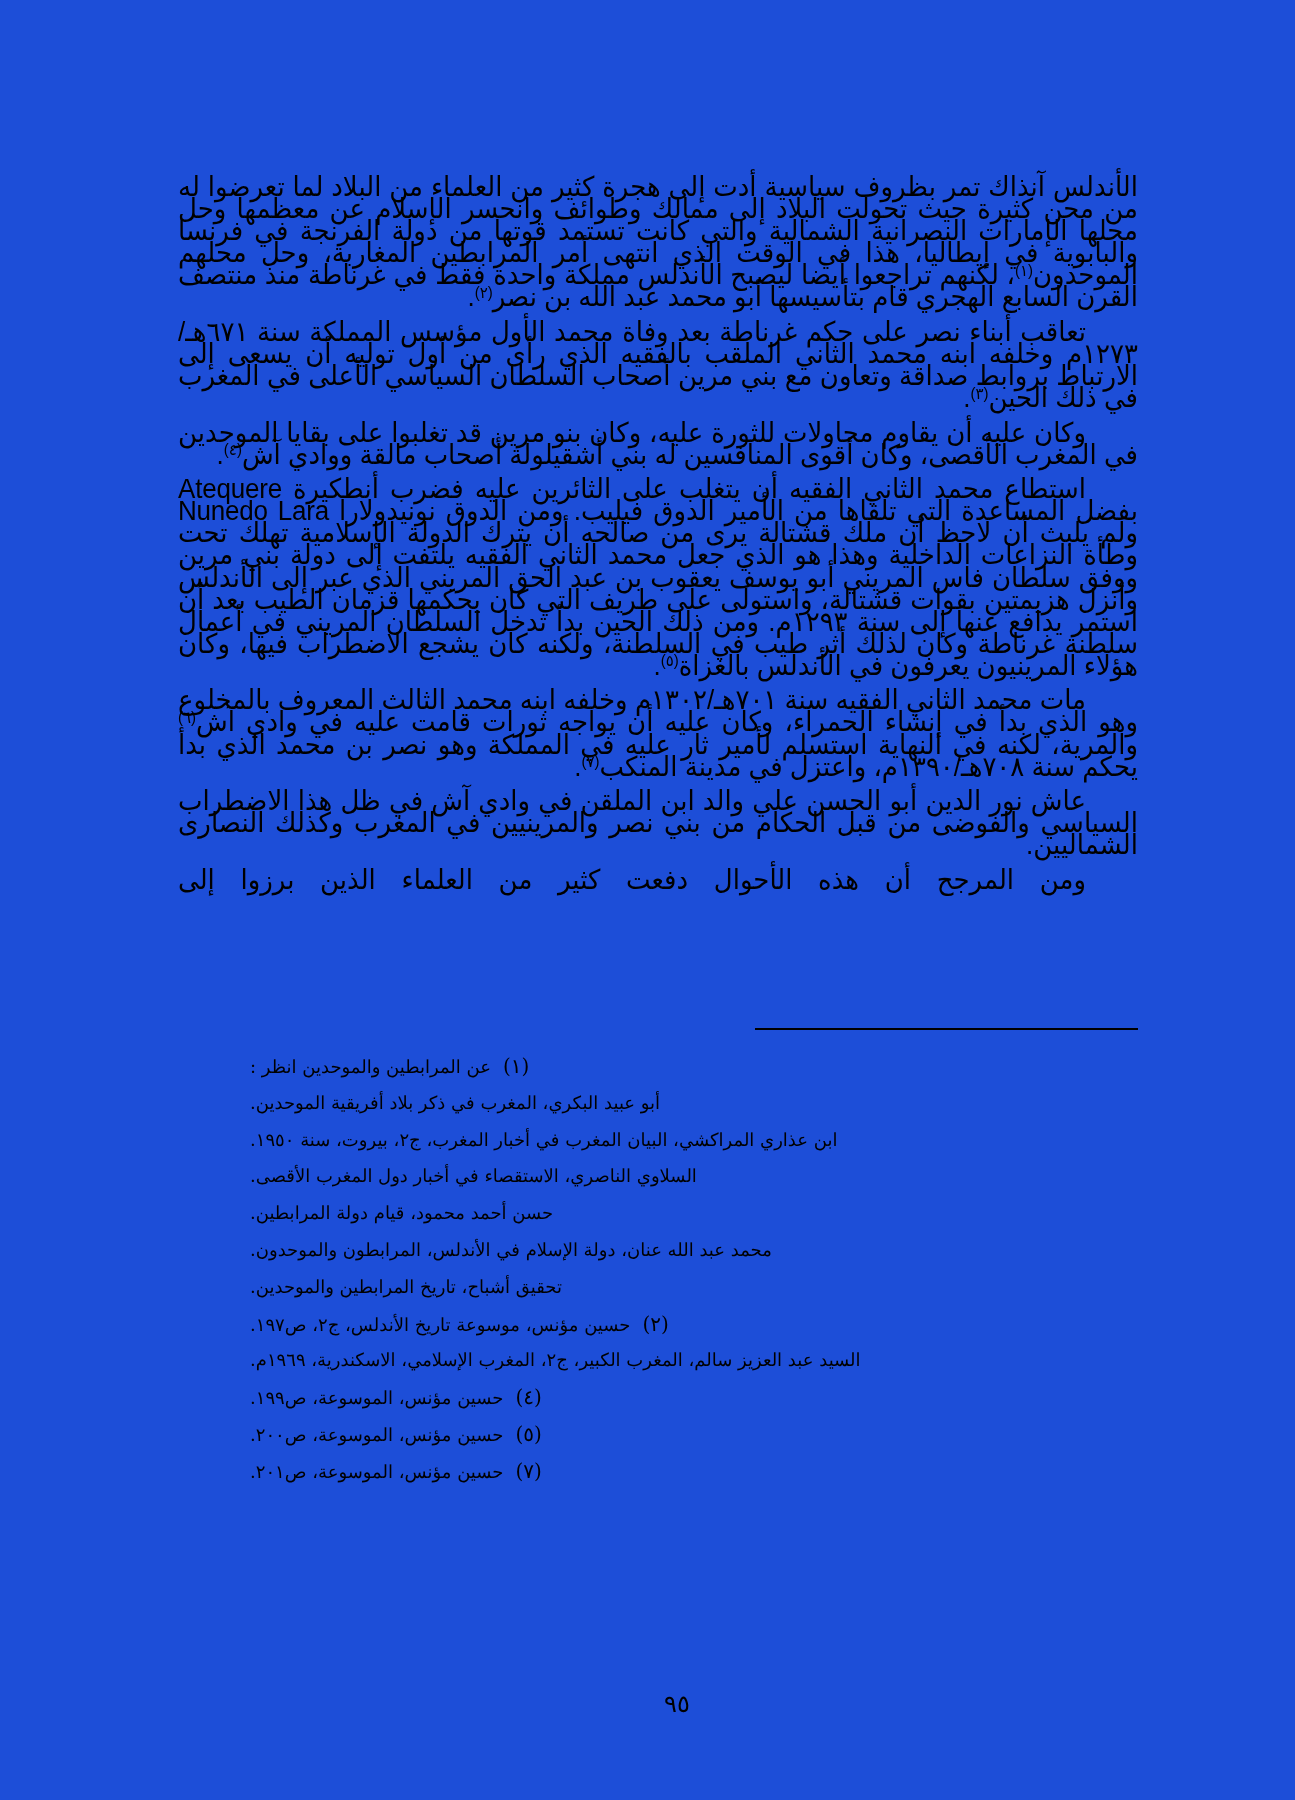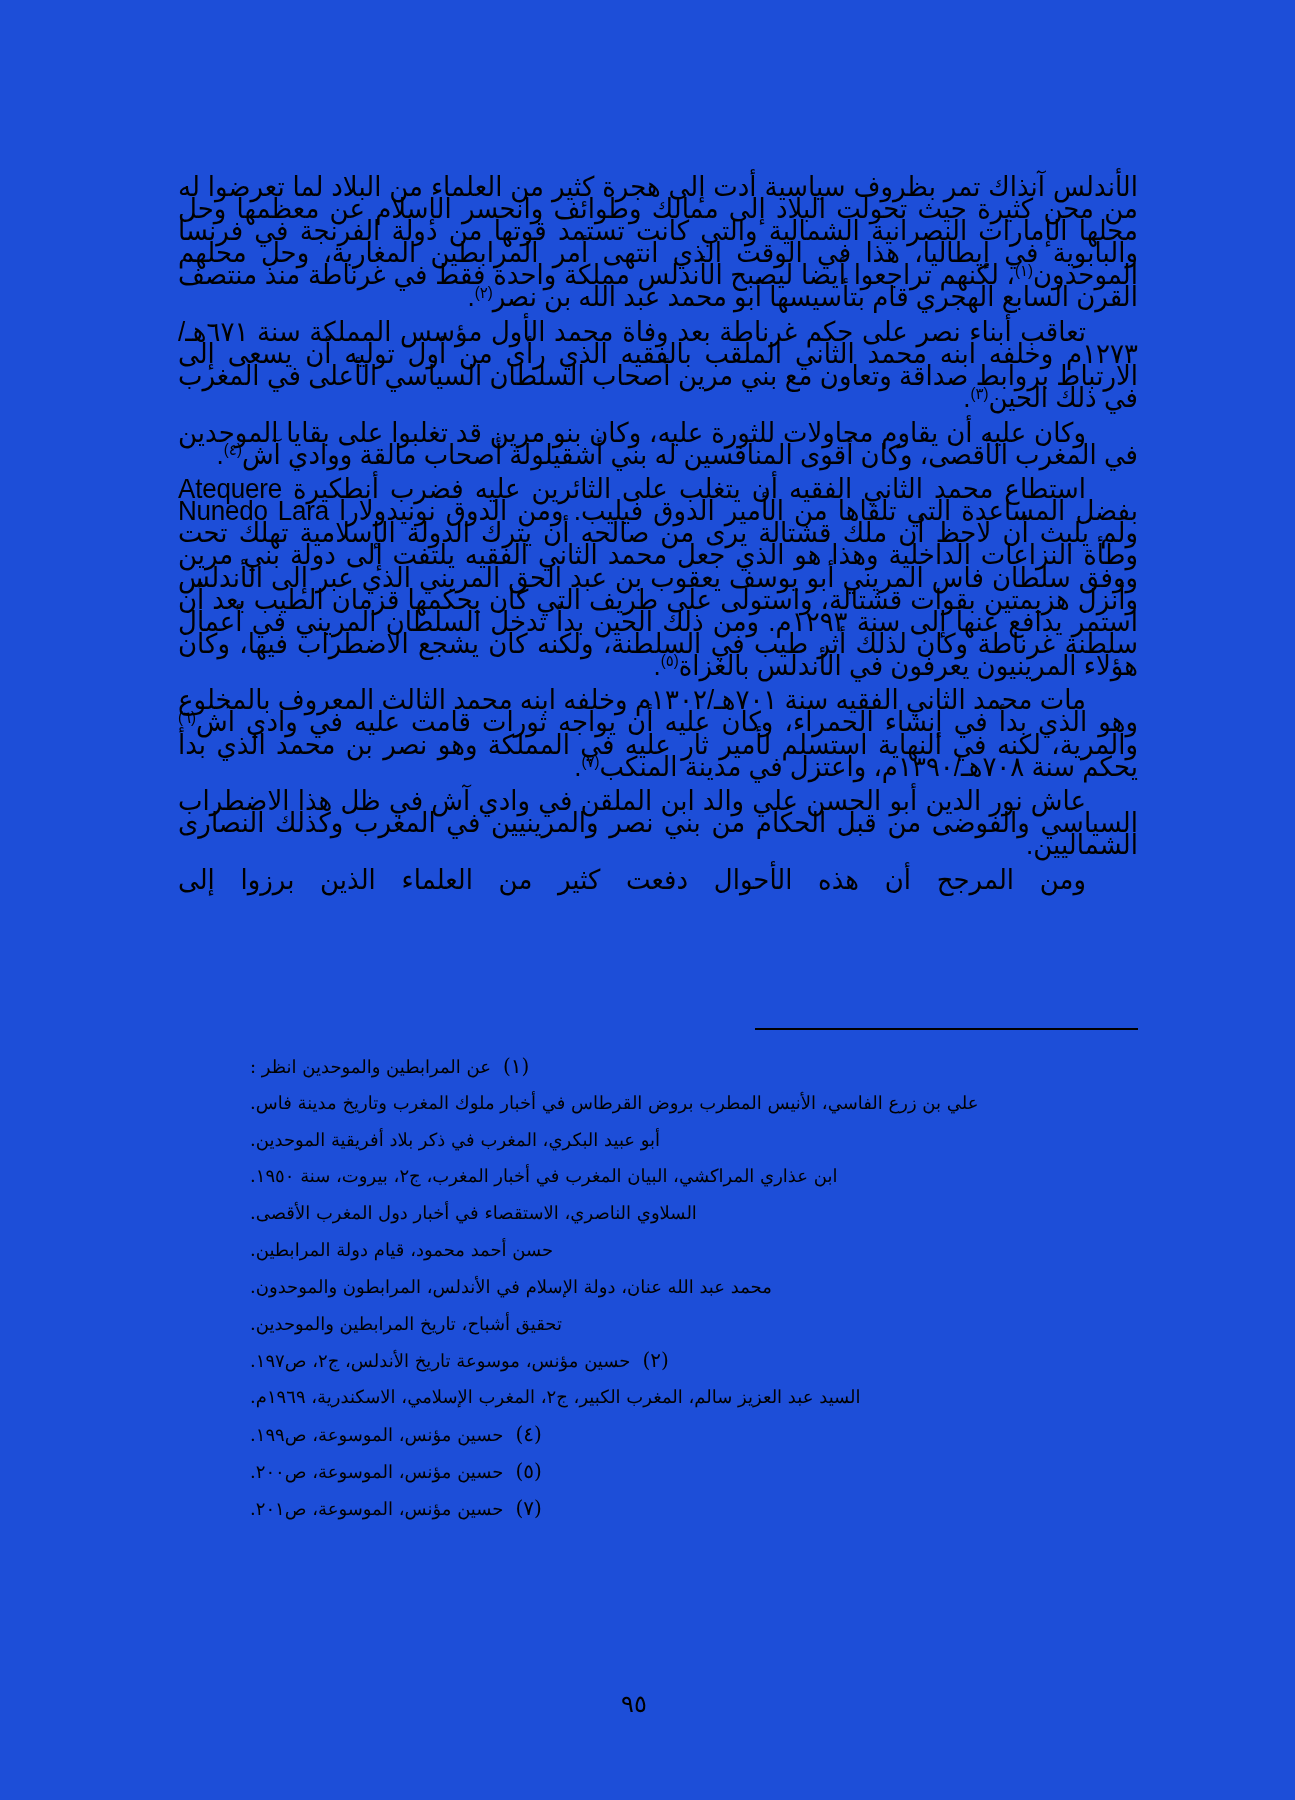--- a/index.html
+++ b/index.html
@@ -82,21 +82,21 @@
       min-width: 40px;
       font-size: 20px;
       margin-left: 12px;
     }
     .fn-line.cont {
       padding-right: 0;
     }
     .page-number {
       position: absolute;
       top: 1690px;
-      left: 584px;
+      left: 627px;
       width: 100px;
       text-align: center;
       font-family: Liberation Serif, serif;
       font-size: 24px;
       direction: rtl;
     }
   </style>
 </head>
 <body>
 
@@ -111,21 +111,20 @@
       <p class="indent"><span>مات محمد الثاني الفقيه سنة ٧٠١هـ/١٣٠٢م وخلفه ابنه محمد الثالث المعروف بالمخلوع وهو الذي بدأ في إنشاء الحمراء، وكان عليه أن يواجه ثورات قامت عليه في وادي آش</span><sup class="fn">(٦)</sup><span> والمرية، لكنه في النهاية استسلم لأمير ثار عليه في المملكة وهو نصر بن محمد الذي بدأ يحكم سنة ٧٠٨هـ/١٣٩٠م، واعتزل في مدينة المنكب</span><sup class="fn">(٧)</sup><span>.</span></p>
       <p class="indent"><span>عاش نور الدين أبو الحسن علي والد ابن الملقن في وادي آش في ظل هذا الاضطراب السياسي والفوضى من قبل الحكام من بني نصر والمرينيين في المغرب وكذلك النصارى الشماليين.</span></p>
       <p class="indent last"><span>ومن المرجح أن هذه الأحوال دفعت كثير من العلماء الذين برزوا إلى</span></p>
     </div>
 
   <div class="separator"></div>
 
   <div class="footnotes" id="footnotes">
 
   <div class="fn-line numbered"><span class="fn-num">(١)</span><span>عن المرابطين والموحدين انظر :</span></div>
-      <div class="fn-line cont"><span>علي بن زرع الفاسي، الأنيس المطرب بروض القرطاس في أخبار ملوك المغرب وتاريخ مدينة فاس.</span></div>
       <div class="fn-line cont"><span>أبو عبيد البكري، المغرب في ذكر بلاد أفريقية الموحدين.</span></div>
       <div class="fn-line cont"><span>ابن عذاري المراكشي، البيان المغرب في أخبار المغرب، ج٢، بيروت، سنة ١٩٥٠.</span></div>
       <div class="fn-line cont"><span>السلاوي الناصري، الاستقصاء في أخبار دول المغرب الأقصى.</span></div>
       <div class="fn-line cont"><span>حسن أحمد محمود، قيام دولة المرابطين.</span></div>
       <div class="fn-line cont"><span>محمد عبد الله عنان، دولة الإسلام في الأندلس، المرابطون والموحدون.</span></div>
       <div class="fn-line cont"><span>تحقيق أشباح، تاريخ المرابطين والموحدين.</span></div>
       <div class="fn-line numbered"><span class="fn-num">(٢)</span><span>حسين مؤنس، موسوعة تاريخ الأندلس، ج٢، ص١٩٧.</span></div>
       <div class="fn-line cont"><span>السيد عبد العزيز سالم، المغرب الكبير، ج٢، المغرب الإسلامي، الاسكندرية، ١٩٦٩م.</span></div>
       <div class="fn-line numbered"><span class="fn-num">(٤)</span><span>حسين مؤنس، الموسوعة، ص١٩٩.</span></div>
       <div class="fn-line numbered"><span class="fn-num">(٥)</span><span>حسين مؤنس، الموسوعة، ص٢٠٠.</span></div>

